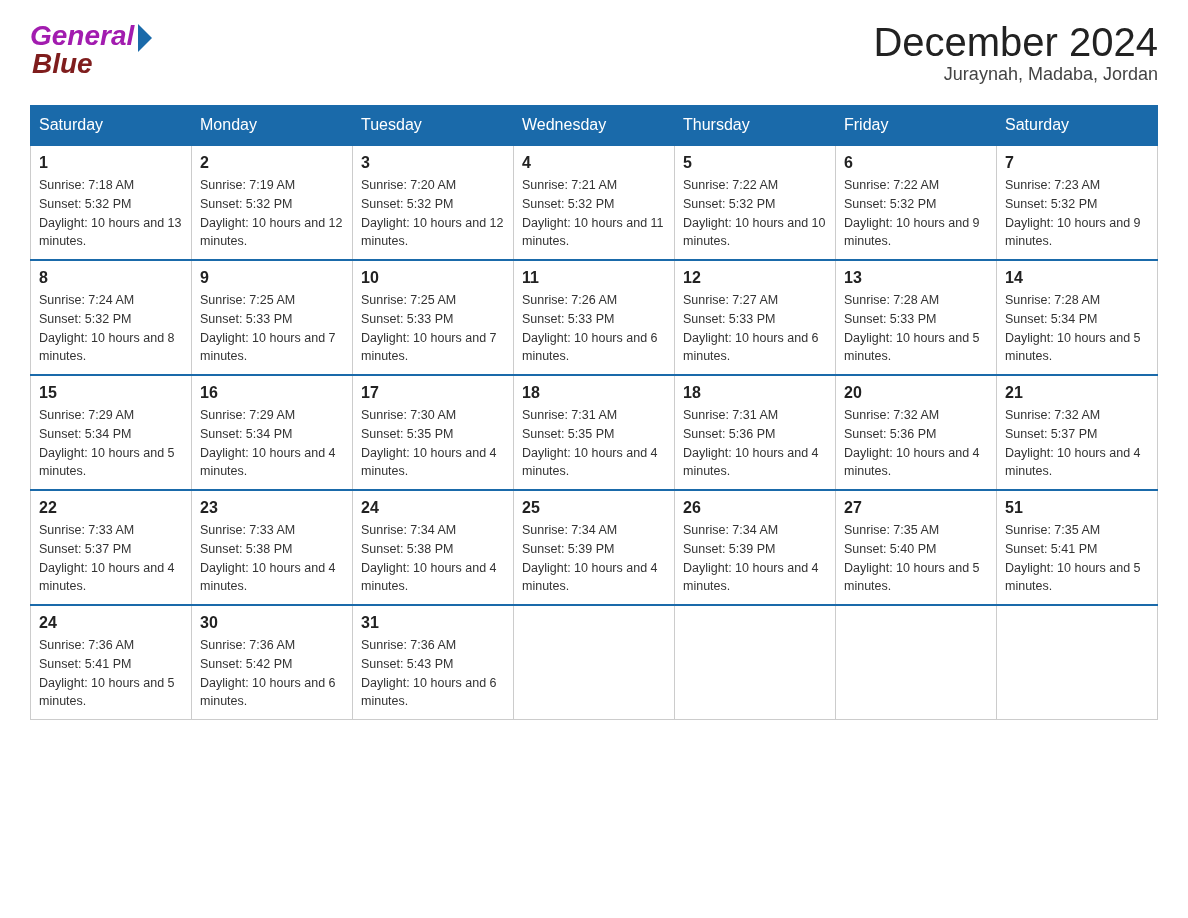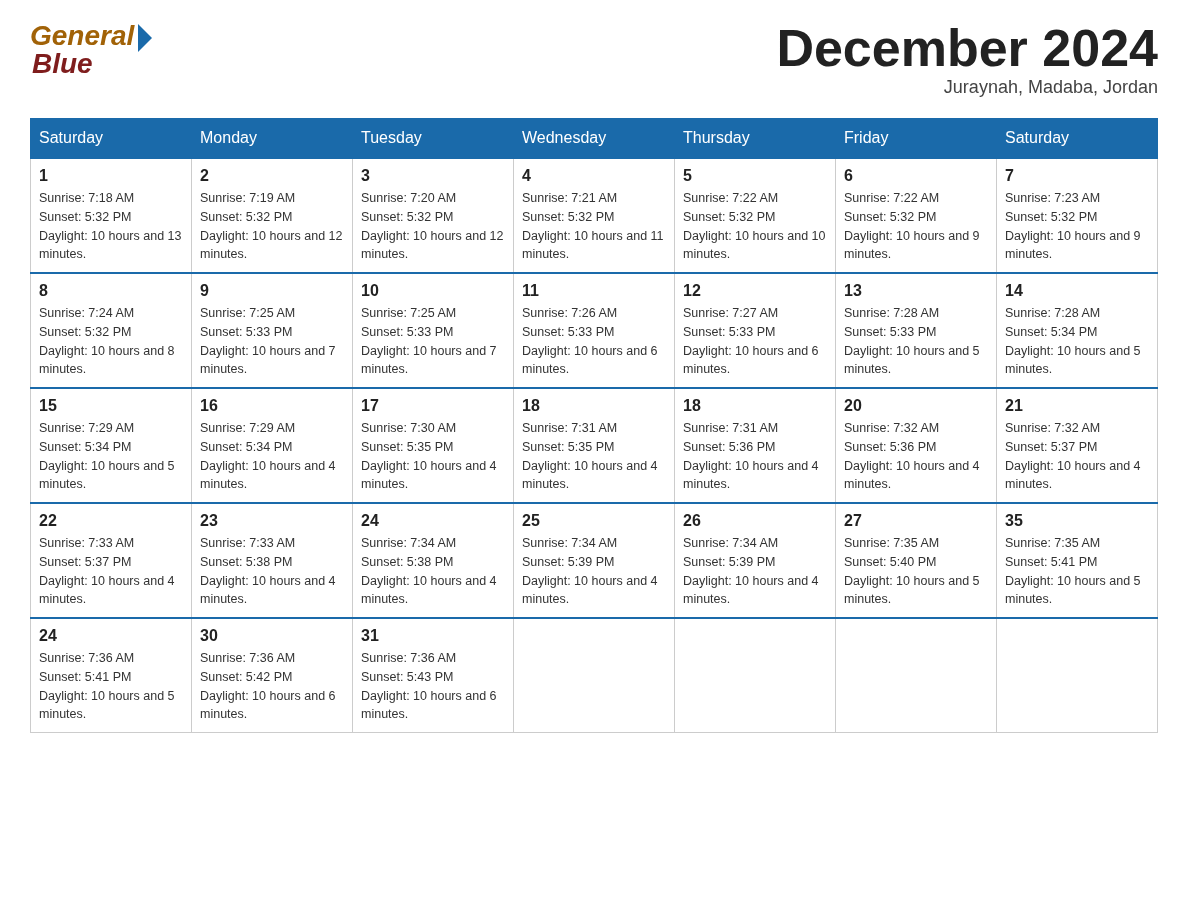--- a/index.html
+++ b/index.html
@@ -21,21 +21,21 @@
       flex-direction: column;
       align-items: flex-start;
     }
     .logo-top {
       display: flex;
       align-items: center;
     }
     .logo-text-general {
       font-size: 28px;
       font-weight: bold;
-      color: #a16207;
+      color: #a21caf;
       font-style: italic;
     }
     .logo-arrow {
       width: 0;
       height: 0;
       border-left: 14px solid #1a6aaa;
       border-top: 14px solid transparent;
       border-bottom: 14px solid transparent;
       margin-left: 4px;
       margin-top: 4px;
@@ -45,22 +45,22 @@
       font-weight: bold;
       color: #7f1d1d;
       font-style: italic;
       margin-top: -4px;
       margin-left: 2px;
     }
     .title-section {
       text-align: right;
     }
     .month-title {
-      font-size: 52px;
-      font-weight: bold;
+      font-size: 40px;
+      font-weight: normal;
       color: #222;
       line-height: 1.1;
     }
     .location {
       font-size: 18px;
       color: #444;
     }
     .calendar {
       width: 100%;
       border-collapse: collapse;
@@ -349,21 +349,21 @@
       </td>
         <td>
         <div class="day-number">27</div>
         <div class="day-info">
           Sunrise: 7:35 AM<br>
           Sunset: 5:40 PM<br>
           Daylight: 10 hours and 5 minutes.
         </div>
       </td>
         <td>
-        <div class="day-number">35</div>
+        <div class="day-number">51</div>
         <div class="day-info">
           Sunrise: 7:35 AM<br>
           Sunset: 5:41 PM<br>
           Daylight: 10 hours and 5 minutes.
         </div>
       </td>
       </tr>
       <tr>
         <td>
         <div class="day-number">24</div>

